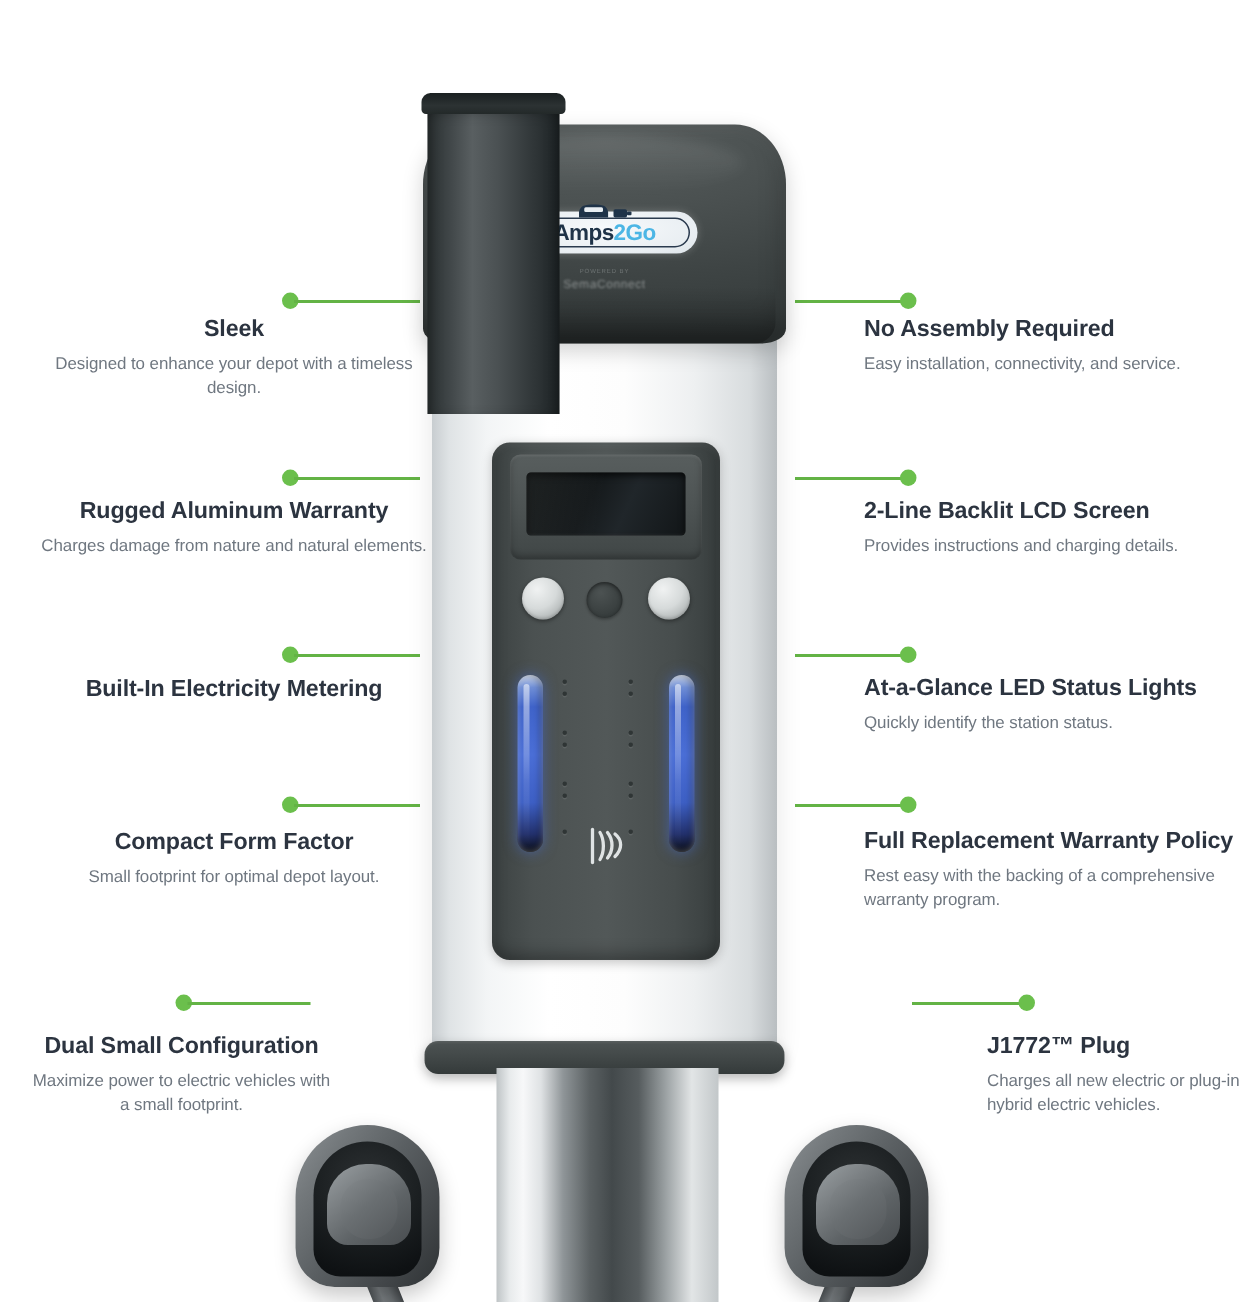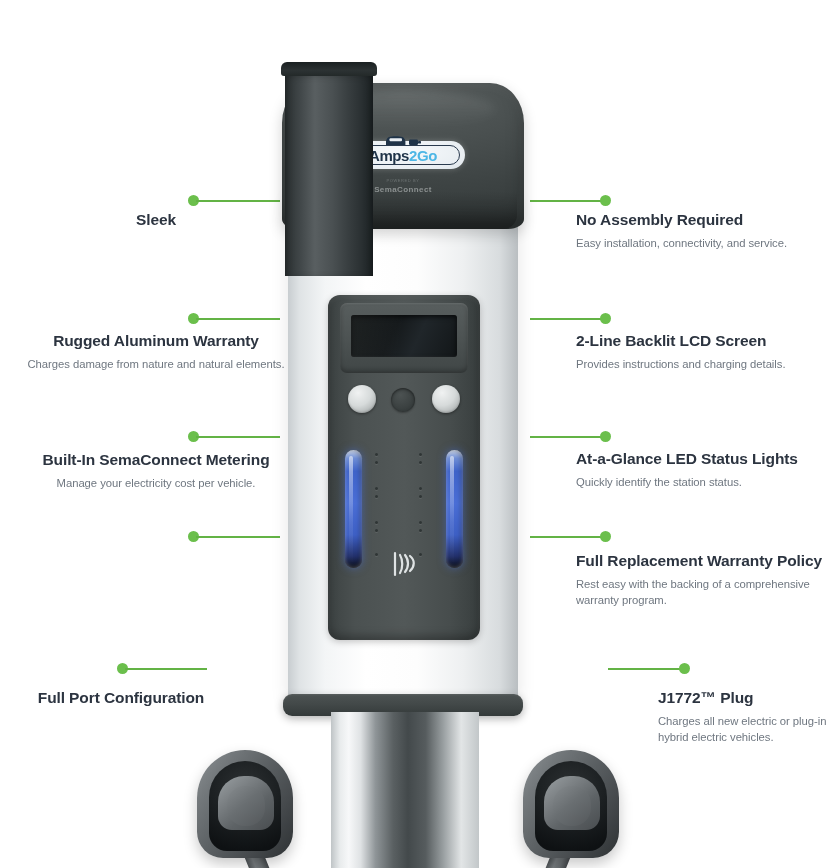--- a/index.html
+++ b/index.html
@@ -166,21 +166,21 @@
   .sub-brand .tiny {
     font-size: 4px;
     letter-spacing: .6px;
     color: #6e7474;
     line-height: 1;
     margin-bottom: 2px;
     filter: blur(.5px);
   }
   .sub-brand .name {
     font-size: 8px;
-    font-weight: 700;
+    font-weight: 400;
     letter-spacing: .4px;
     color: #8b9090;
     filter: blur(.7px);
   }
 
   
   .body-col {
     position: absolute;
     left: 33px;
     top: 130px;
@@ -490,35 +490,40 @@
     <span class="line"></span>
     <span class="dot"></span>
   </div>
   <div class="connector to-left" style="left:608px; top:663px; width:82px;">
     <span class="line"></span>
     <span class="dot"></span>
   </div>
 
   <div class="feature left" style="top:211px;">
     <div class="feature-title">Sleek</div>
+    <div class="feature-desc">Designed to enhance your depot with a timeless design.</div>
   </div>
 
   <div class="feature left" style="top:332px;">
     <div class="feature-title">Rugged Aluminum Warranty</div>
     <div class="feature-desc">Charges damage from nature and natural elements.</div>
   </div>
 
   <div class="feature left" style="top:451px;">
-    <div class="feature-title">Built-In SemaConnect Metering</div>
-    <div class="feature-desc">Manage your electricity cost per vehicle.</div>
-  </div>
-
+    <div class="feature-title">Built-In Electricity Metering</div>
+  </div>
+
+  <div class="feature left" style="top:553px;">
+    <div class="feature-title">Compact Form Factor</div>
+    <div class="feature-desc">Small footprint for optimal depot layout.</div>
+  </div>
 
   <div class="feature left" style="top:689px; width:200px;">
-    <div class="feature-title">Full Port Configuration</div>
+    <div class="feature-title">Dual Small Configuration</div>
+    <div class="feature-desc">Maximize power to electric vehicles with a small footprint.</div>
   </div>
 
   <div class="feature right" style="top:211px;">
     <div class="feature-title">No Assembly Required</div>
     <div class="feature-desc">Easy installation, connectivity, and service.</div>
   </div>
 
   <div class="feature right" style="top:332px;">
     <div class="feature-title">2-Line Backlit LCD Screen</div>
     <div class="feature-desc">Provides instructions and charging details.</div>

